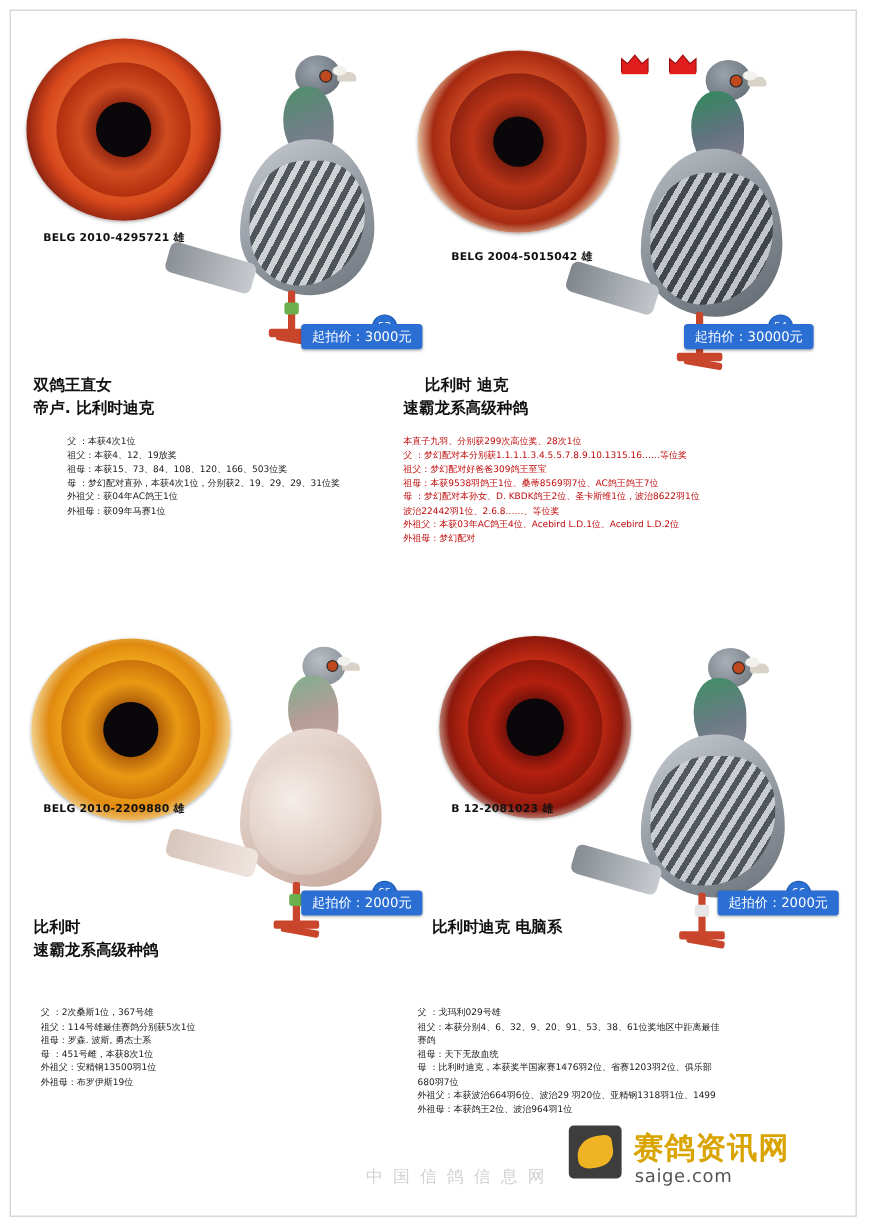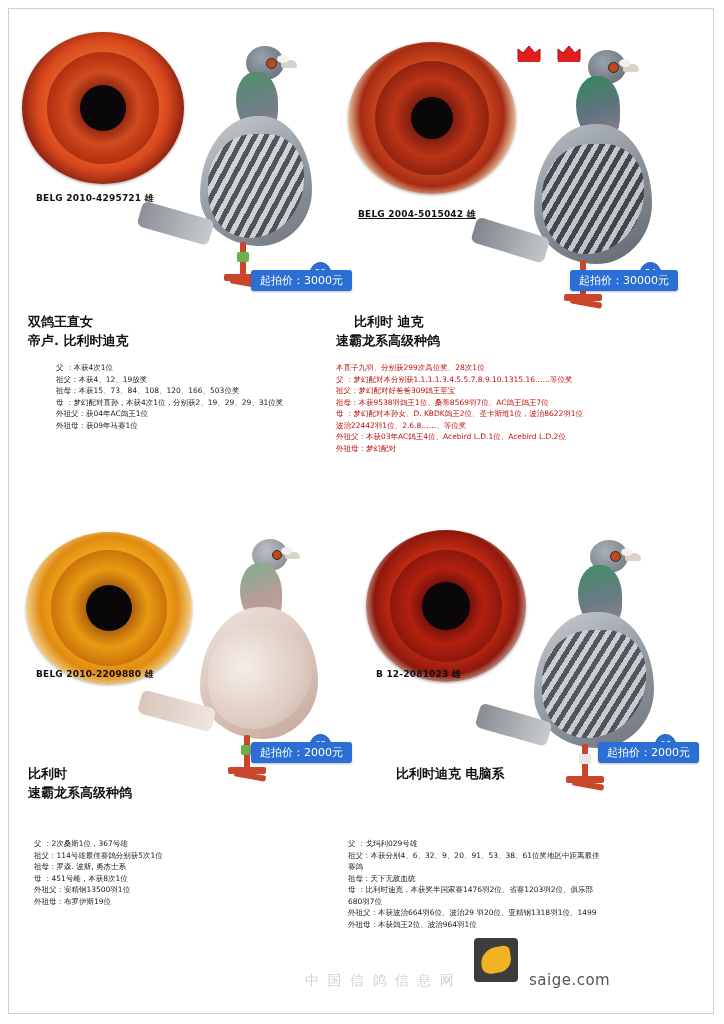--- a/index.html
+++ b/index.html
@@ -158,21 +158,21 @@
       <div>外祖父：获04年AC鸽王1位</div>
       <div>外祖母：获09年马赛1位</div>
     </div>
   </div>
 
   <div class="entry">
     <div class="eye eye-b" style="left:348px;top:42px;width:168px;height:152px;">
       <div class="inner" style="width:114px;height:114px;background:radial-gradient(circle at 50% 50%, #1d1410 0 22%, #7c1d0d 24%, #bb3418 48%, #8f2210 72%, #651609 100%);"></div>
       <div class="pupil" style="width:42px;height:42px;"></div>
     </div>
-    <div class="eye-caption" style="left:358px;top:208px;text-decoration:underline;">BELG 2004-5015042 雄</div>
+    <div class="eye-caption" style="left:376px;top:208px;">BELG 2004-5015042 雄</div>
 
     <svg class="crown" style="left:516px;top:44px;" viewBox="0 0 26 18">
       <path d="M2 16 L2 5 L7 9 L13 2 L19 9 L24 5 L24 16 Z" fill="#e11d1d" stroke="#9c0f0f" stroke-width="1"></path>
       <rect x="2" y="15" width="22" height="3" fill="#e11d1d"></rect>
     </svg>
     <svg class="crown" style="left:556px;top:44px;" viewBox="0 0 26 18">
       <path d="M2 16 L2 5 L7 9 L13 2 L19 9 L24 5 L24 16 Z" fill="#e11d1d" stroke="#9c0f0f" stroke-width="1"></path>
       <rect x="2" y="15" width="22" height="3" fill="#e11d1d"></rect>
     </svg>
 
@@ -274,33 +274,34 @@
       <div class="pg-foot" style="left:54px;top:256px;width:38px;height:7px;"></div>
       <div class="pg-foot" style="left:60px;top:262px;width:32px;height:6px;transform:rotate(10deg);"></div>
     </div>
 
     <div class="num-badge" style="left:655px;top:734px;">66</div>
     <div class="price" style="left:598px;top:742px;">
       <span>起拍价：</span>
       <span>2000元</span>
     </div>
 
-    <div class="title" style="left:360px;top:764px;margin-left:36px;">比利时迪克  电脑系</div>
+    <div class="title" style="left:360px;top:764px;">比利时迪克  电脑系</div>
 
     <div class="ped" style="left:348px;top:838px;">
       <div>父 ：戈玛利029号雄</div>
       <div>祖父：本获分别4、6、32、9、20、91、53、38、61位奖地区中距离最佳</div>
       <div>  赛鸽</div>
       <div>祖母：天下无敌血统</div>
       <div>母 ：比利时迪克，本获奖半国家赛1476羽2位、省赛1203羽2位、俱乐部</div>
       <div>  680羽7位</div>
       <div>外祖父：本获波治664羽6位、波治29       羽20位、亚精钢1318羽1位、1499</div>
       <div>外祖母：本获鸽王2位、波治964羽1位</div>
     </div>
   </div>
 
   <div class="wm-sub">中 国 信 鸽 信 息 网</div>
 
   <div class="logo-box">
     <div class="logo-bird"></div>
   </div>
+  <div class="brand-cn">赛鸽资讯网</div>
   <div class="brand-en">saige.com</div>
 </div>
 
 </body></html>

